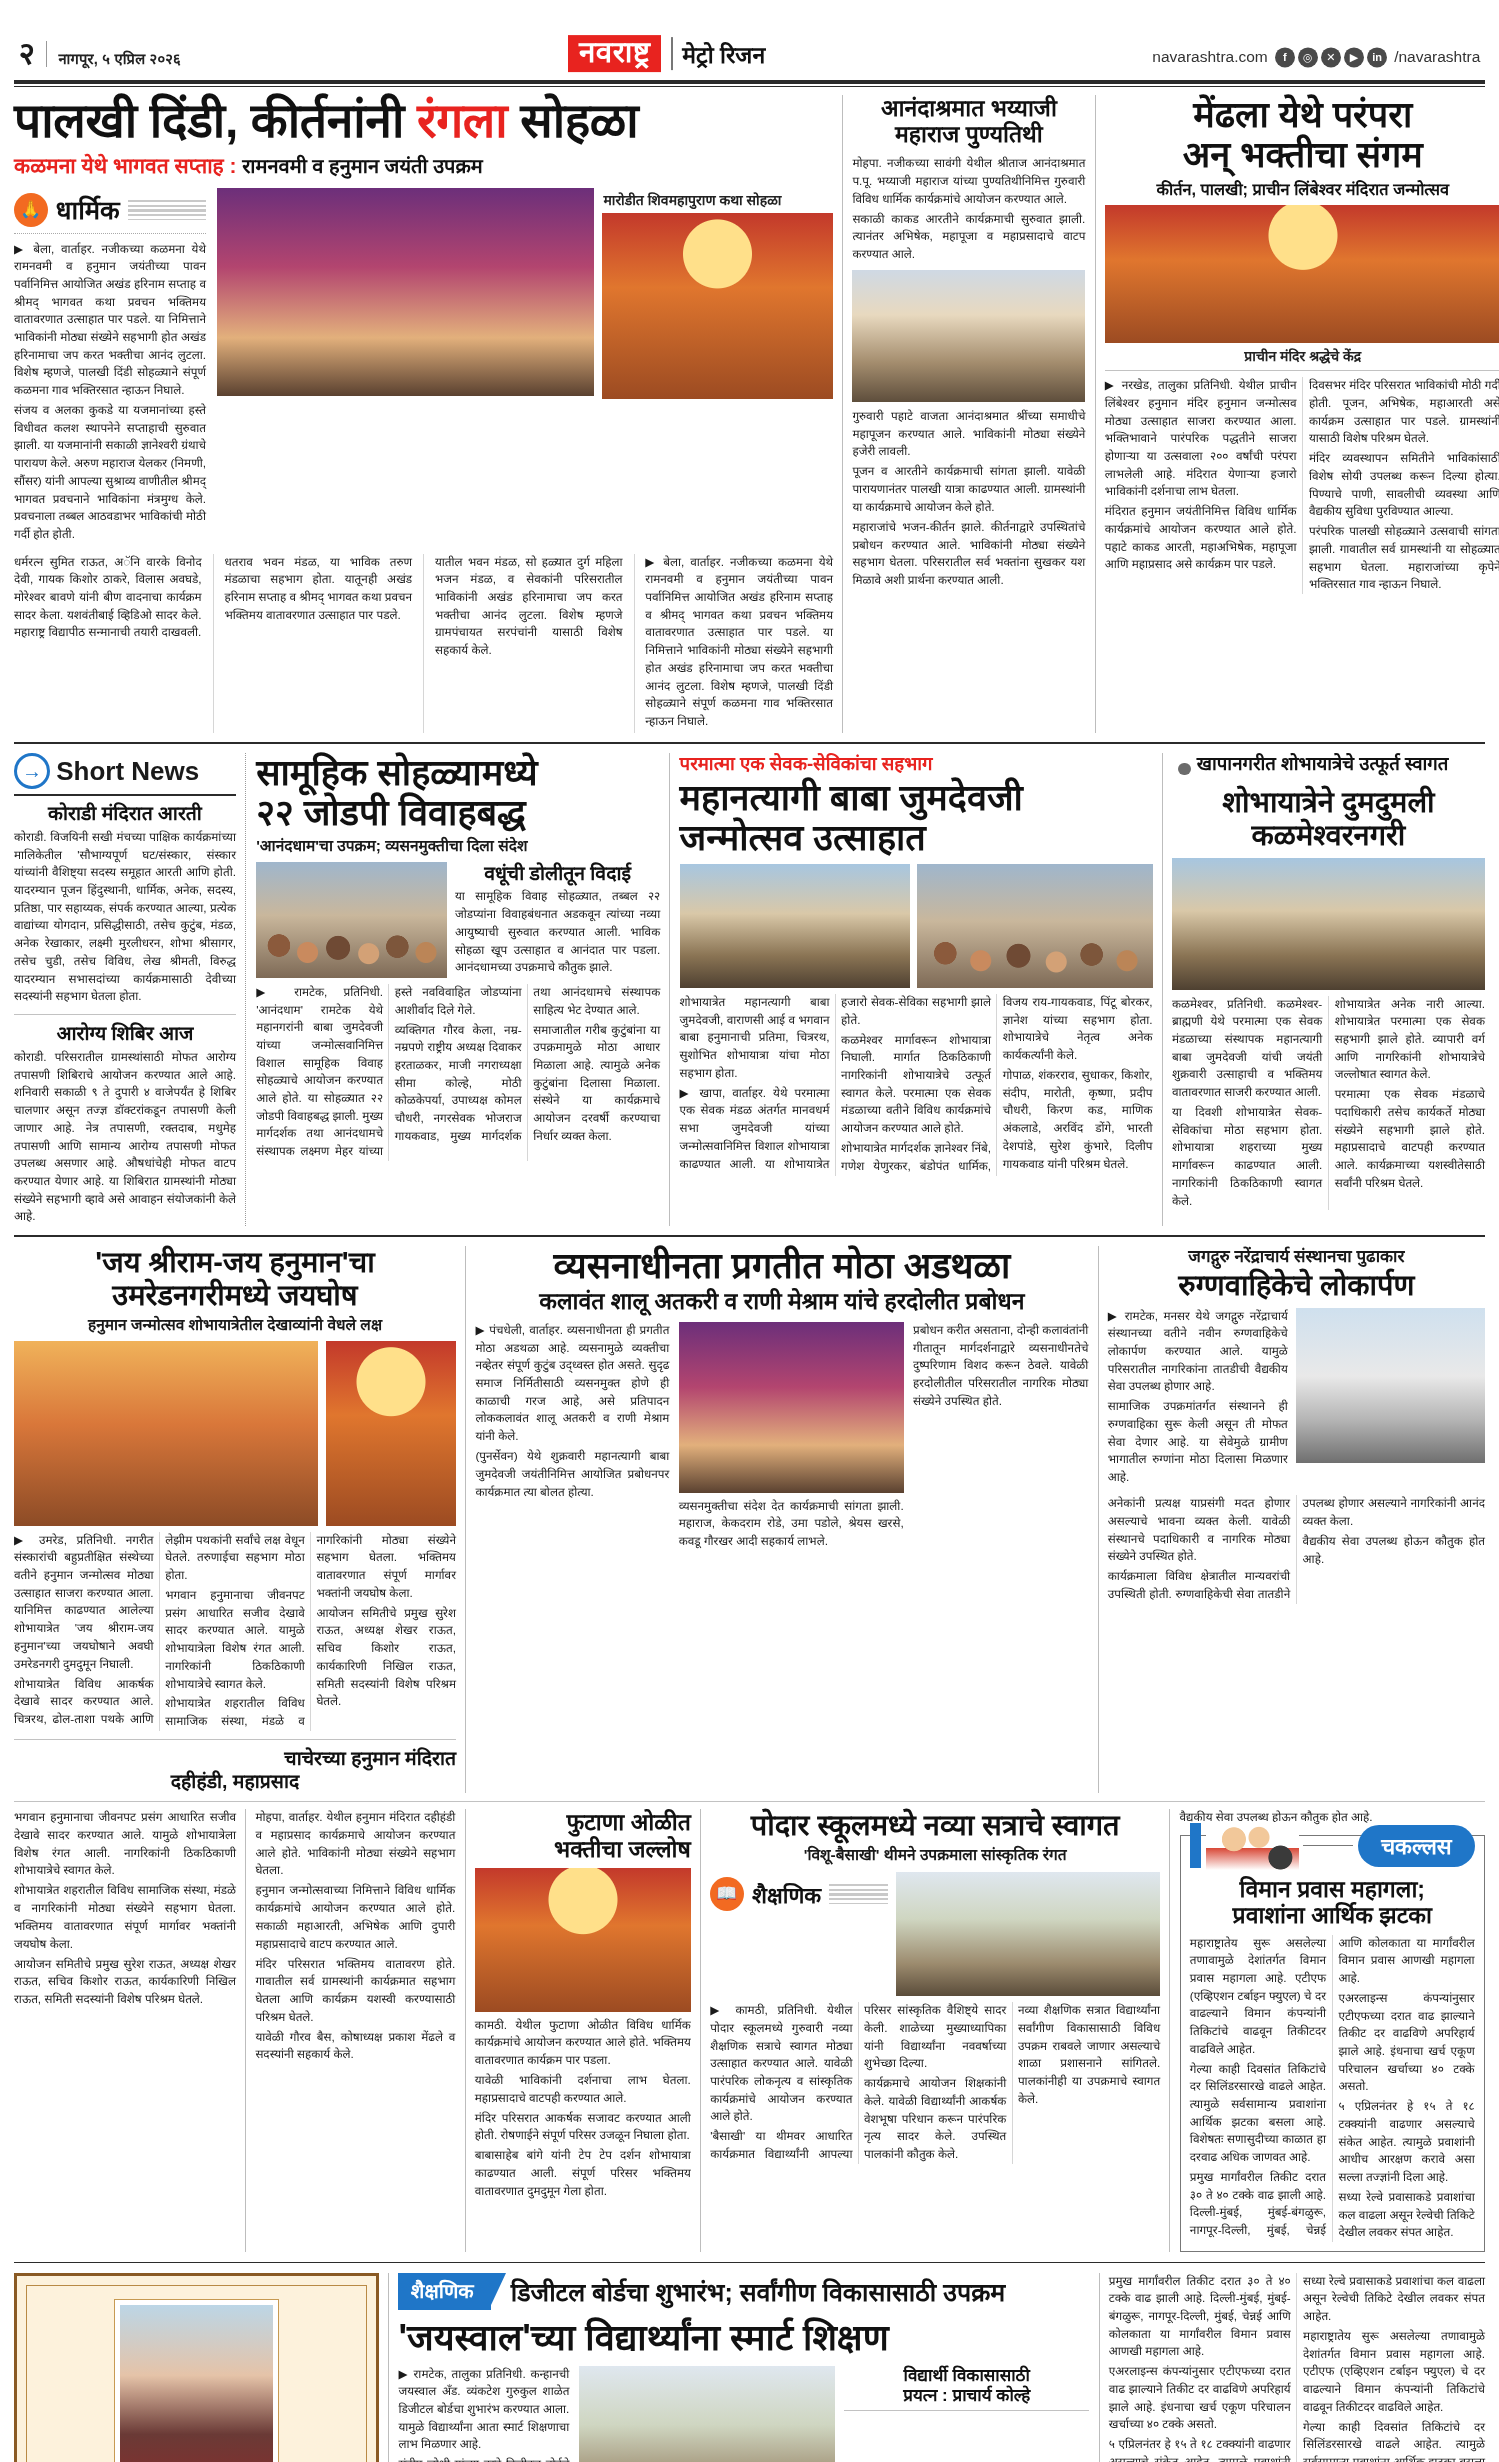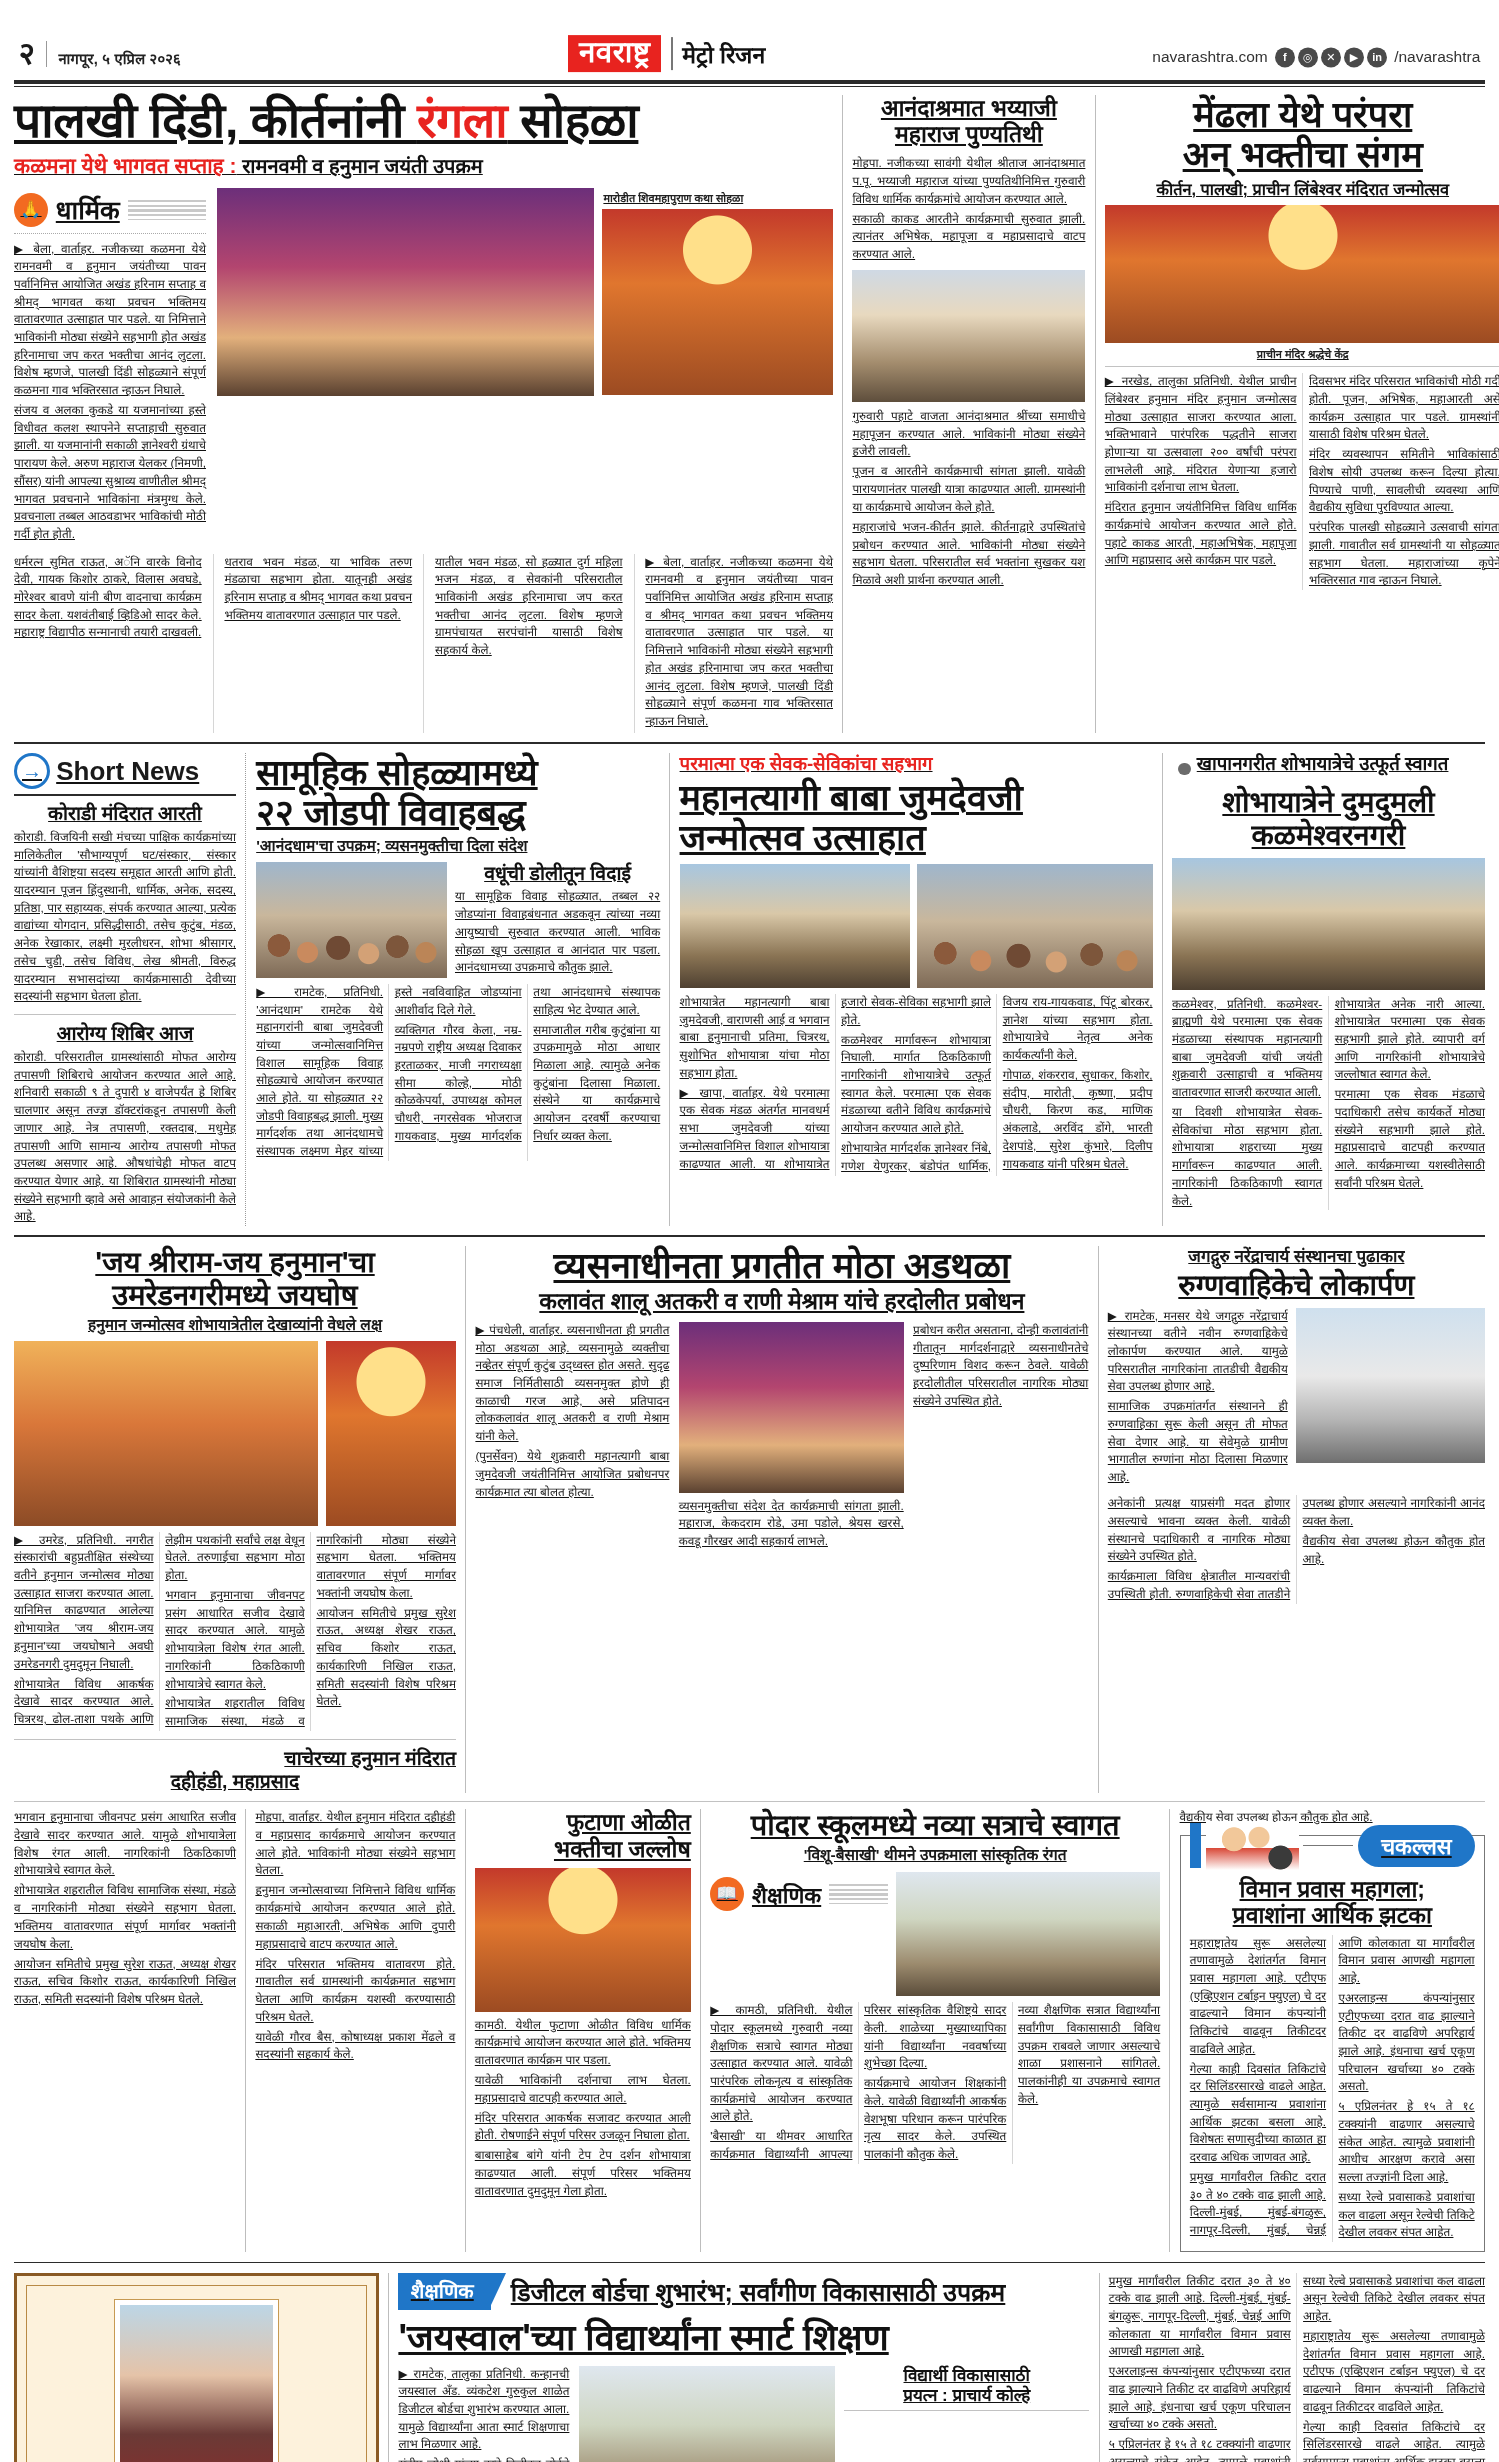--- a/index.html
+++ b/index.html
@@ -35,21 +35,21 @@
   .sicon {
     width: 20px; height: 20px; border-radius: 50%; background: #4a4a4a; color: #fff;
     font-size: 11px; display: flex; align-items: center; justify-content: center;
     font-weight: 700; line-height: 1;
   }
   .handle { font-size: 15.5px; color: #333; }
   .rule-thick { height: 3.9px; background: #2b2b2b; margin: 6.2px 0 1.6px 0; }
   .rule-thin { height: 1.6px; background: #2b2b2b; margin-bottom: 7.8px; }
 
   
-  .band { display: flex; gap: 0; text-decoration: underline; }
+  .band { display: flex; gap: 0; }
   .vsep { width: 0.8px; background: #bdbdbd; margin: 0 9.3px; flex: 0 0 0.8px; }
   .vsep-dot { width: 0; border-left: 1.6px dotted #9a9a9a; margin: 0 9.3px; flex: 0 0 1.6px; }
   .hsep { height: 1.6px; background: #2b2b2b; margin: 9.3px 0; }
   .hsep-thin { height: 0.8px; background: #c2c2c2; margin: 7.8px 0; }
 
   
   .hl-xl { font-size: 48px; font-weight: 700; line-height: 1.08; letter-spacing: -0.4px; }
   .hl-lg { font-size: 36px; font-weight: 700; line-height: 1.1; }
   .hl-md { font-size: 29px; font-weight: 700; line-height: 1.12; }
   .hl-sm { font-size: 23px; font-weight: 700; line-height: 1.14; }
@@ -84,21 +84,21 @@
   }
 
   
   .body { font-size: 11.8px; line-height: 1.5; text-align: justify; color: #1a1a1a; }
   .body p { margin-bottom: 2.3px; text-indent: 0; }
   .cols2 { column-count: 2; column-gap: 12.4px; column-rule: 0.8px solid #d6d6d6; }
   .cols3 { column-count: 3; column-gap: 11.6px; column-rule: 0.8px solid #d6d6d6; }
 
   
   .photo { position: relative; overflow: hidden; background: #d9d9d9; }
-  .cap { font-size: 11px; font-weight: 700; text-align: center; padding: 2.3px 1.6px; color: #222; }
+  .cap { font-size: 14px; font-weight: 700; text-align: center; padding: 2.3px 1.6px; color: #222; }
   .p-crowd { background:
       radial-gradient(circle at 12% 72%, #8b5a3c 0 11px, transparent 11.6px),
       radial-gradient(circle at 27% 78%, #c98a5e 0 10px, transparent 11px),
       radial-gradient(circle at 43% 74%, #6f4a34 0 11.6px, transparent 12.4px),
       radial-gradient(circle at 59% 79%, #d3a176 0 10px, transparent 11px),
       radial-gradient(circle at 74% 73%, #7d563b 0 11px, transparent 11.6px),
       radial-gradient(circle at 89% 78%, #bb8557 0 10px, transparent 11px),
       linear-gradient(180deg, #9fb6cc 0%, #c9b79c 46%, #7e6a56 100%); }
   .p-temple { background:
       radial-gradient(circle at 50% 22%, #ffe08a 0 34px, transparent 35px),

